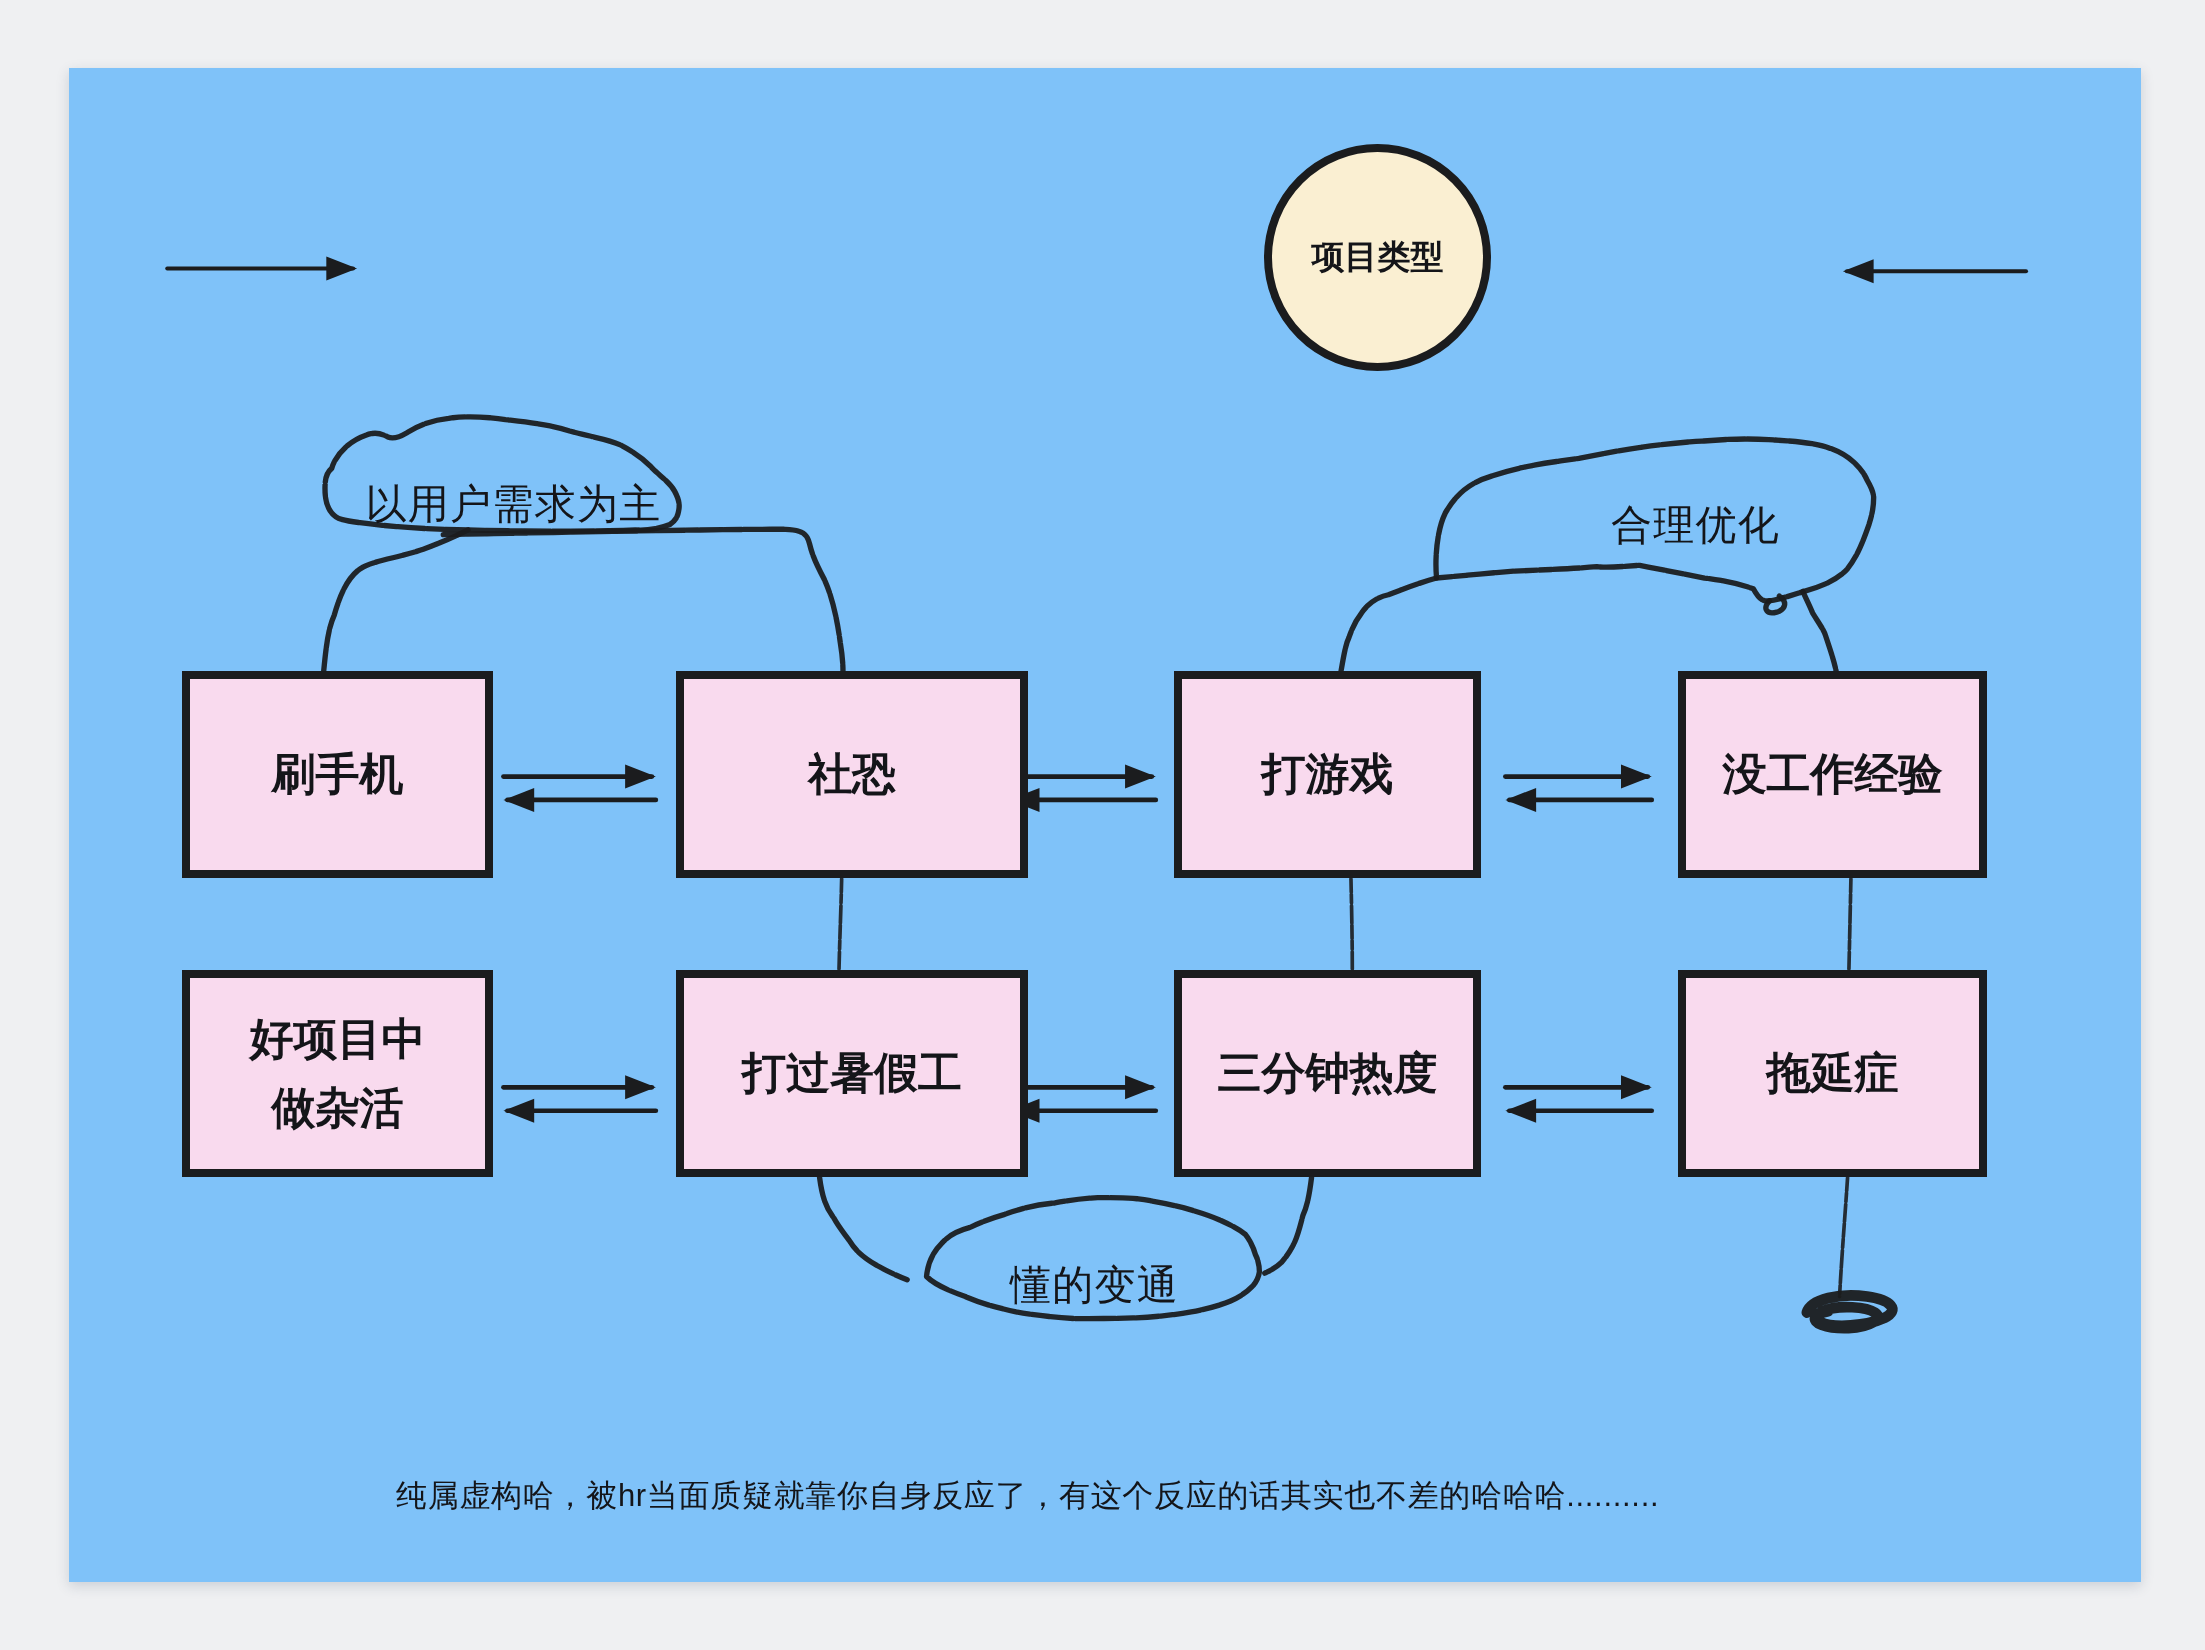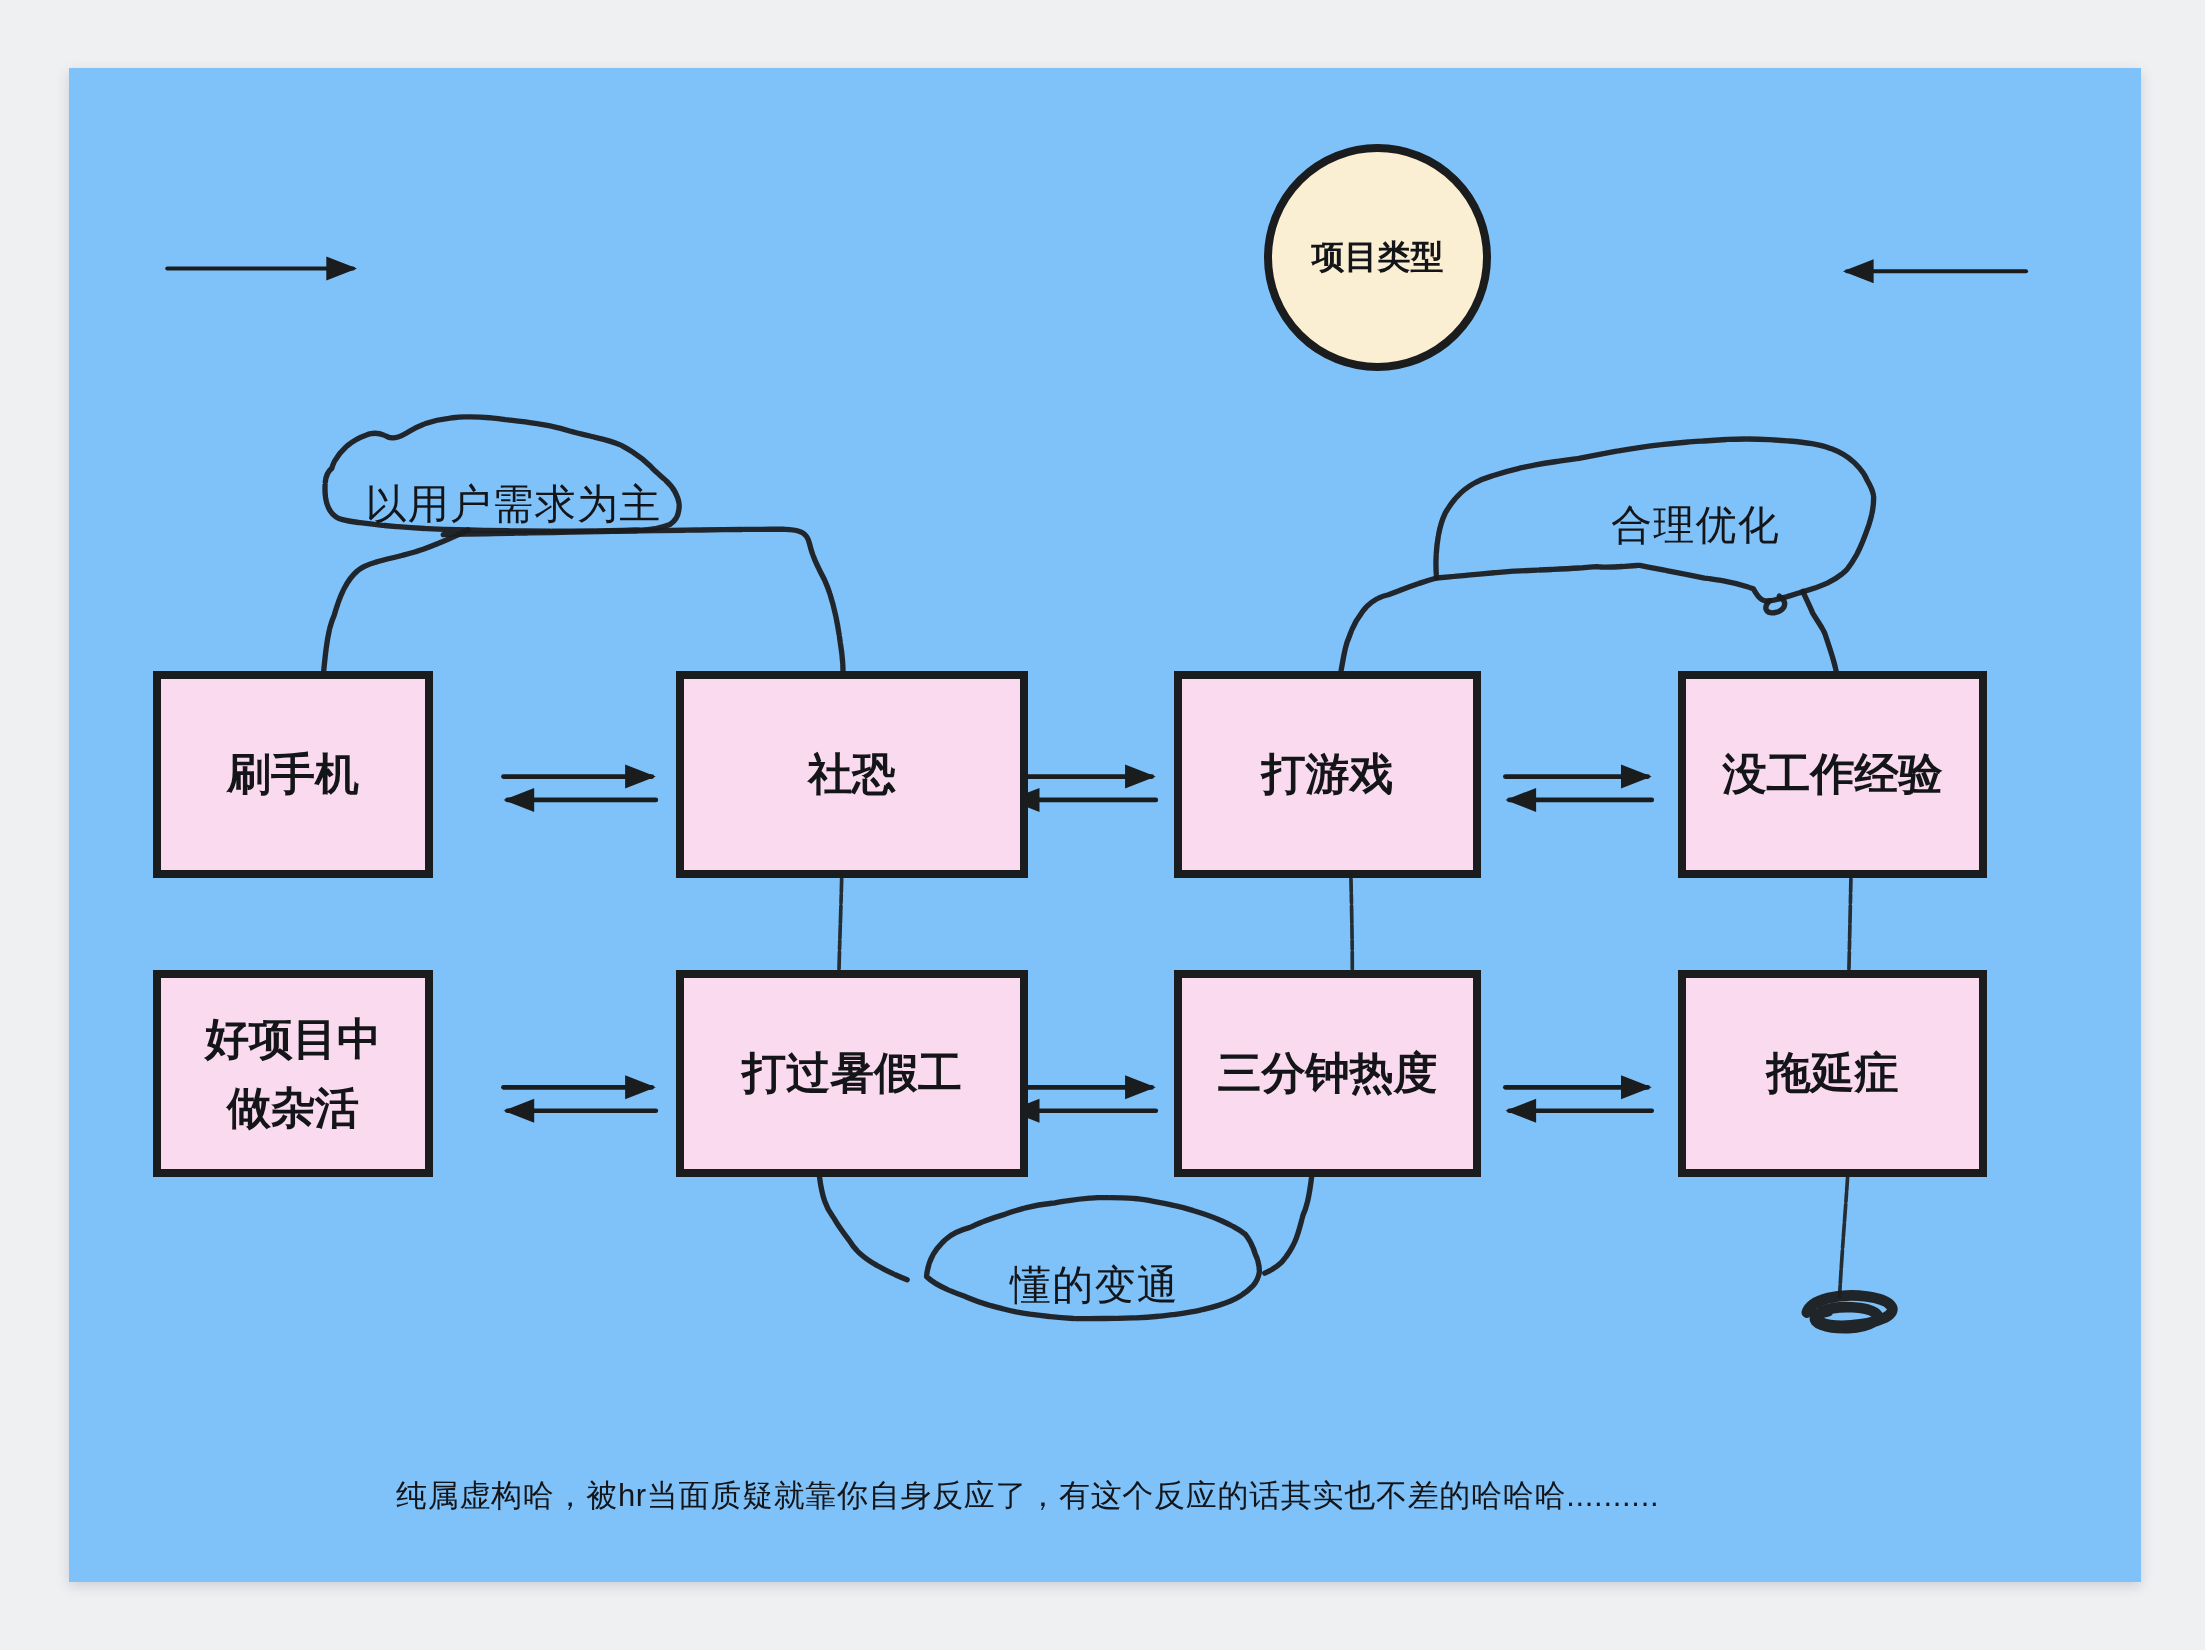--- a/index.html
+++ b/index.html
@@ -35,21 +35,21 @@
     height: 207px;
     background: var(--box-fill, #f9daee);
     border: 8.7px solid var(--stroke, #1b1c1e);
     display: flex; align-items: center; justify-content: center;
     font-size: 44px; font-weight: 700;
     color: var(--text, #141519);
     text-align: center; line-height: 1.55;
     white-space: pre-line;
   }
   .r1 { top: 603px; } .r2 { top: 902px; }
-  .c1 { left: 84px; width: 280px; }
+  .c1 { left: 113px; width: 311px; }
   .c2 { left: 607px; width: 352px; }
   .c3 { left: 1105px; width: 307px; }
   .c4 { left: 1609px; width: 309px; }
 
   .circle {
     position: absolute; box-sizing: border-box; top: 76px;
     width: 227px; height: 227px; border-radius: 50%;
     background: var(--circle-fill, #faefd2);
     border: 8px solid var(--stroke, #1b1c1e);
     display: flex; align-items: center; justify-content: center;

